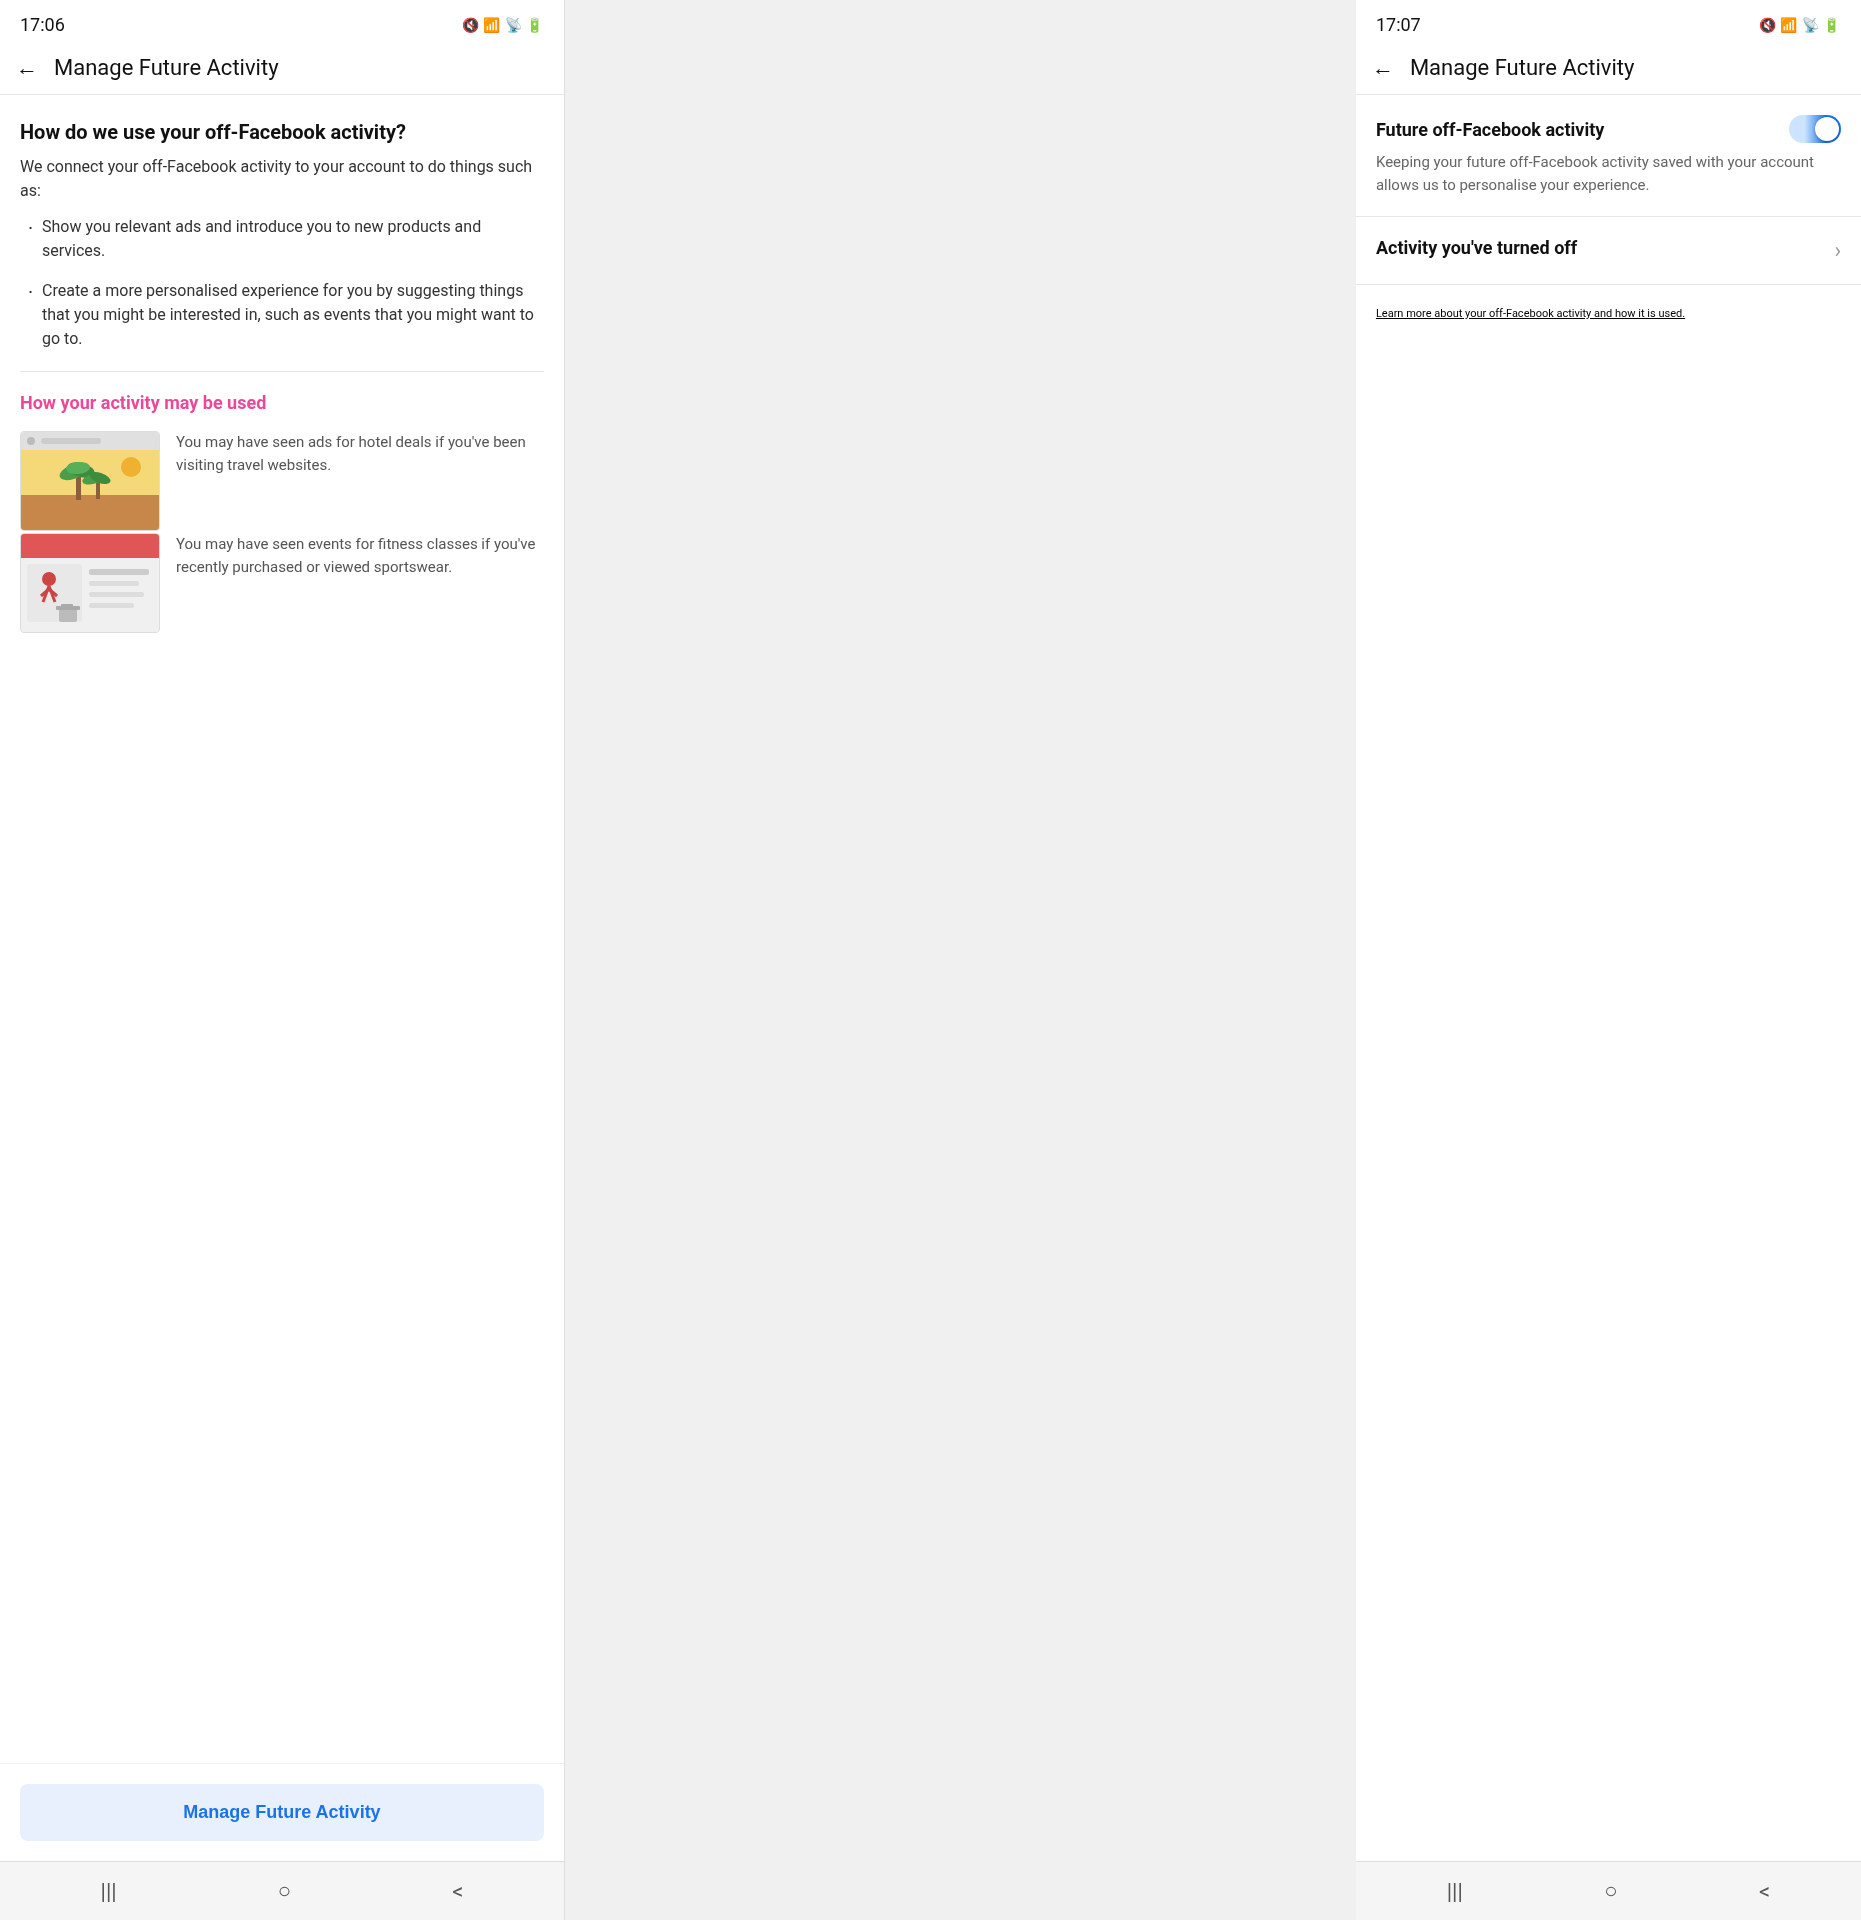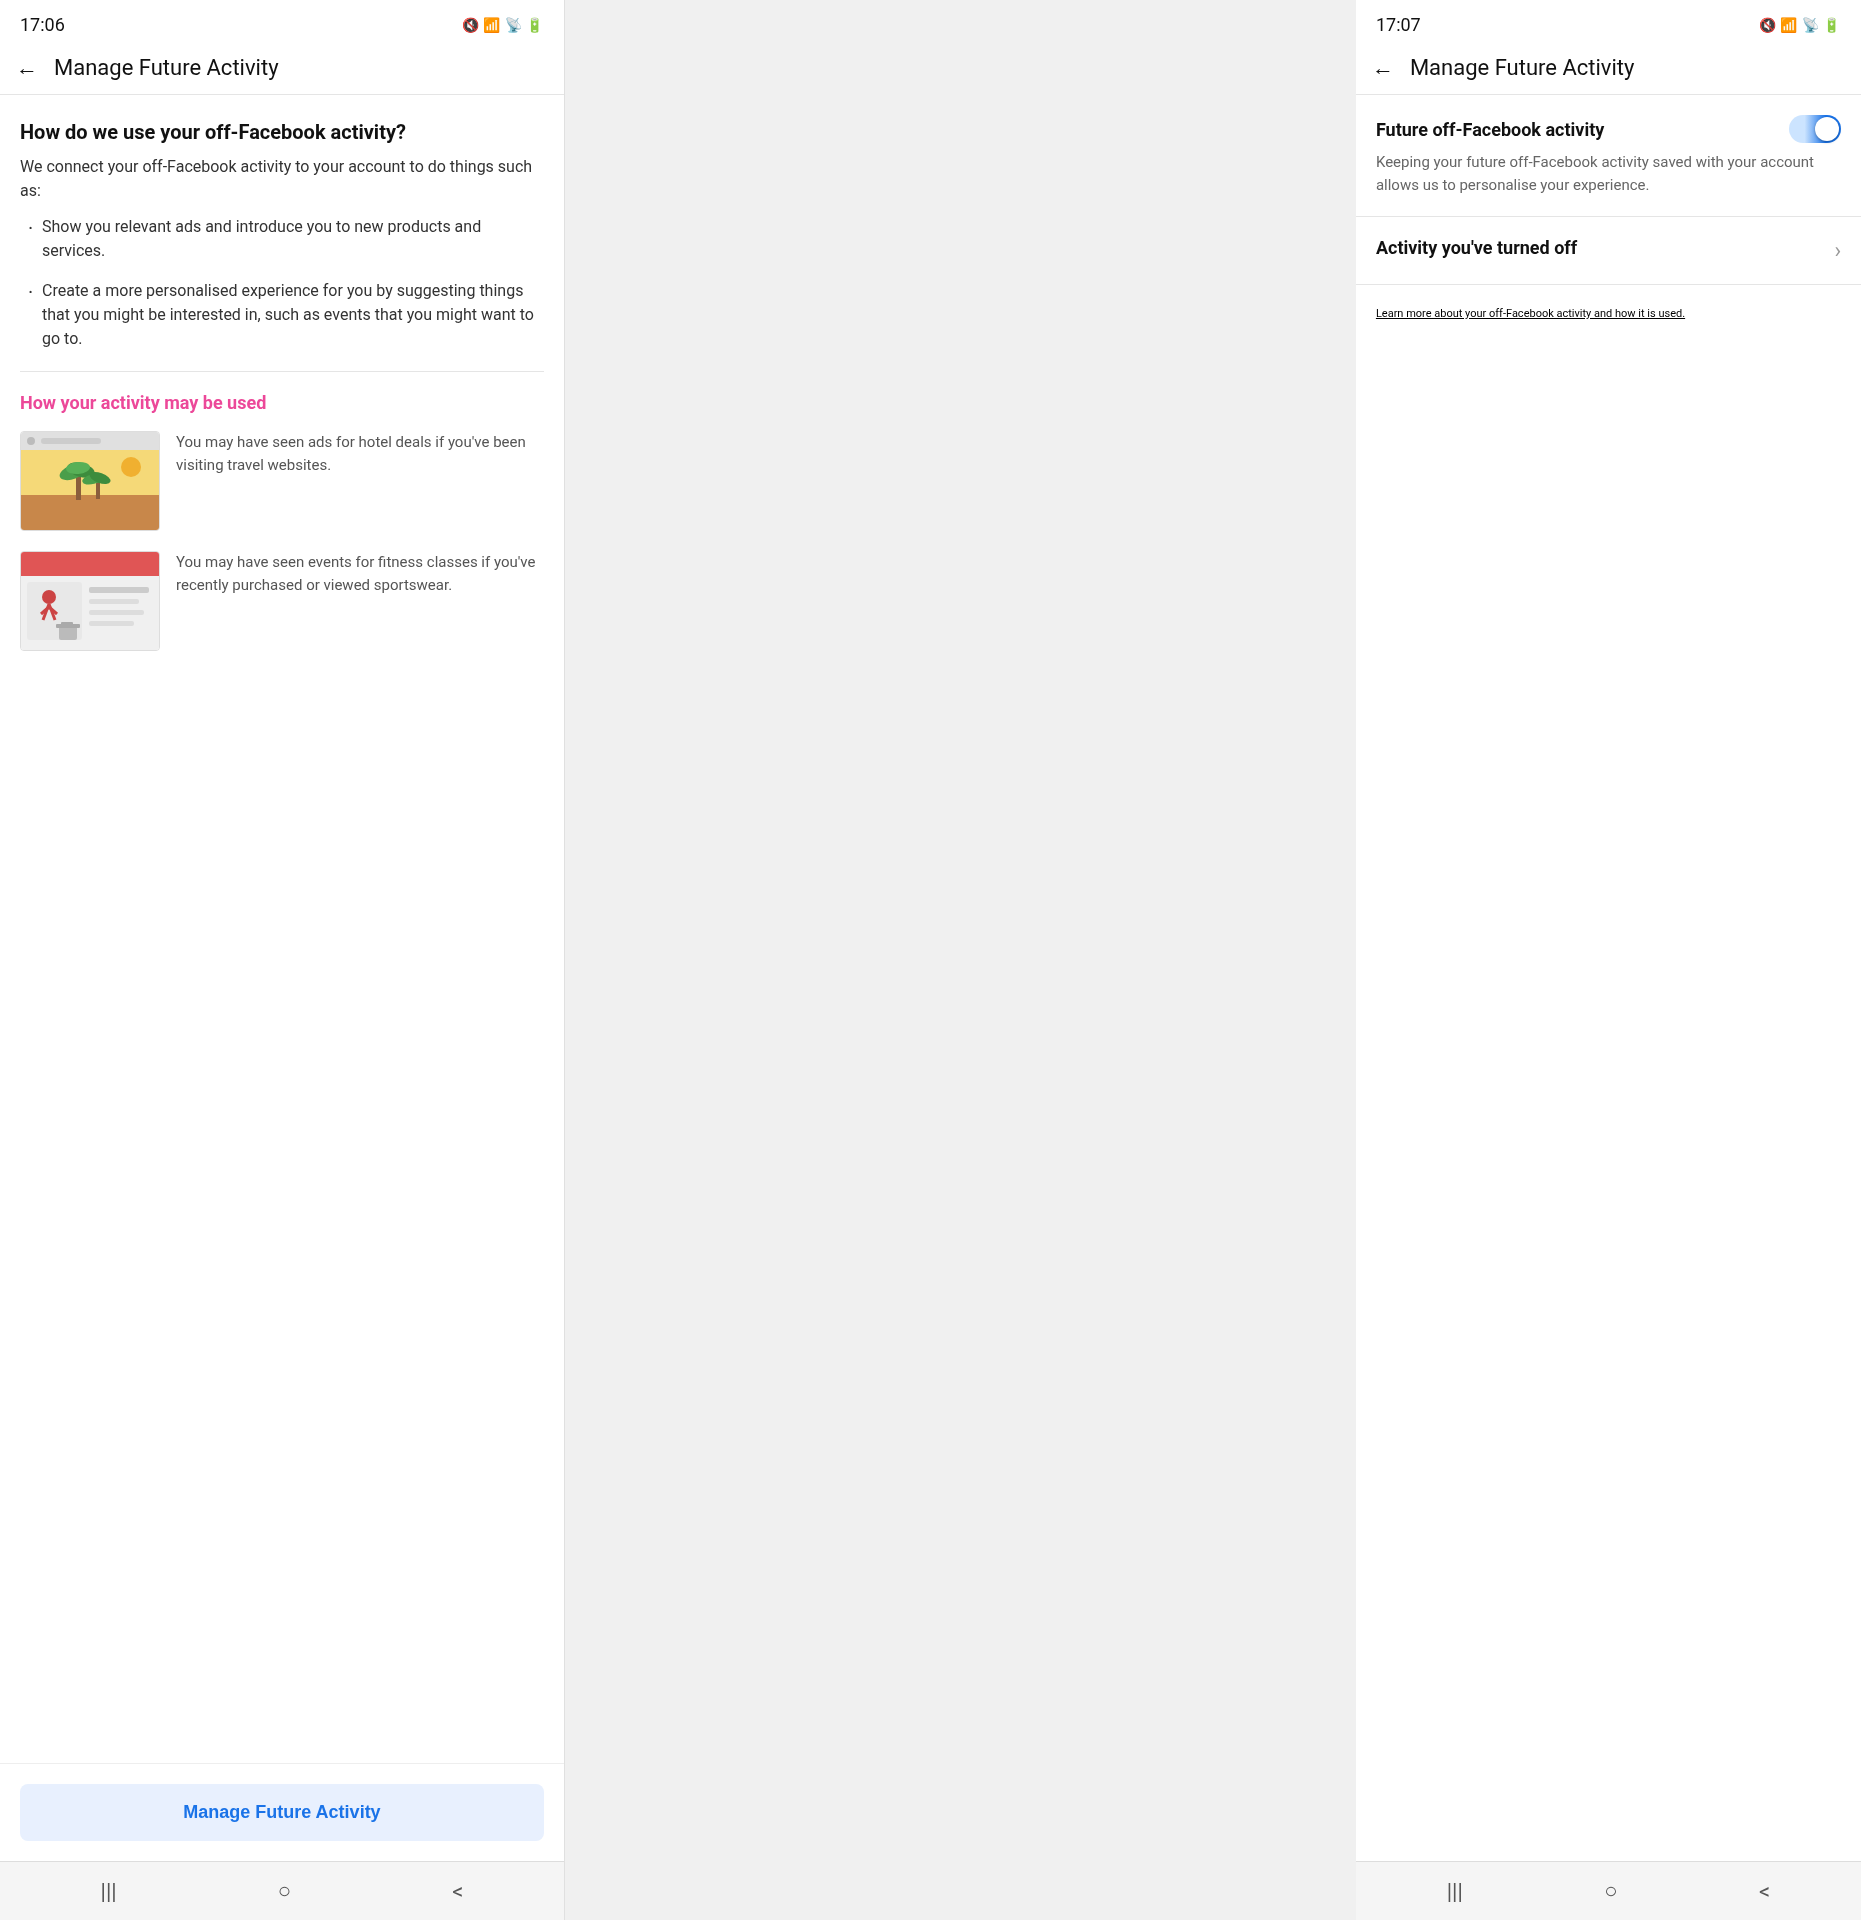--- a/index.html
+++ b/index.html
@@ -131,21 +131,21 @@
     .activity-section-title {
       font-size: 18px;
       font-weight: 700;
       color: #ec4899;
       margin-bottom: 18px;
     }
 
     .activity-cards {
       display: flex;
       flex-direction: column;
-      gap: 20px;
+      gap: 2px;
     }
 
     .activity-card {
       display: flex;
       align-items: flex-start;
       gap: 16px;
     }
 
     .card-image {
       width: 140px;

